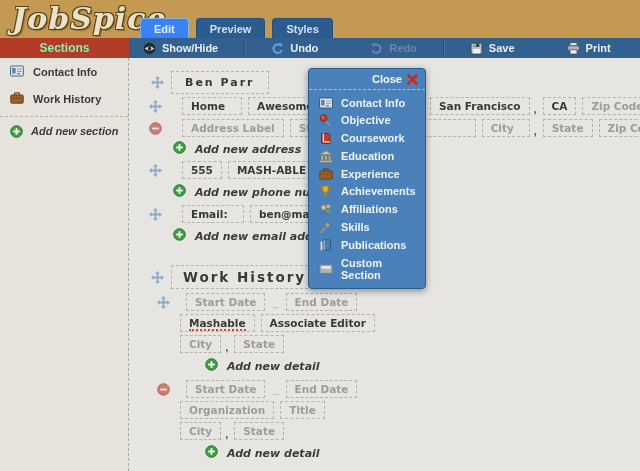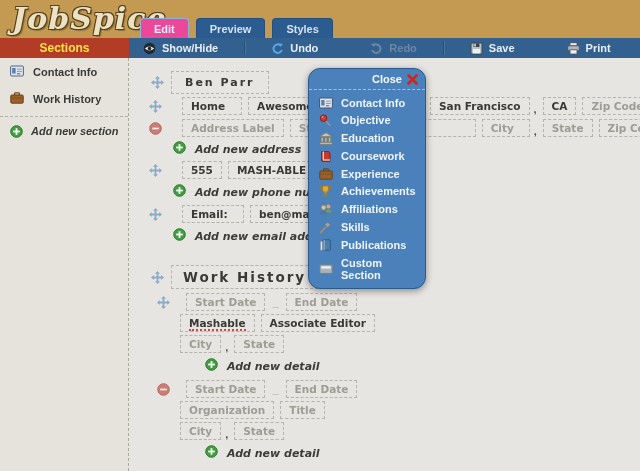--- a/index.html
+++ b/index.html
@@ -8,25 +8,25 @@
 
   
   .header{position:absolute;left:0;top:0;width:640px;height:38px;background:#c49a52;}
   .logo{position:absolute;left:12px;top:1px;font-family:"DejaVu Serif",serif;
         font-style:italic;font-weight:bold;font-size:30px;letter-spacing:1px;color:#ece2c3;
         text-shadow:1px 1px 0 #54421f,-1px 1px 0 #54421f,1px -1px 0 #54421f,-1px -1px 0 #54421f,2px 2px 1px rgba(60,40,0,.35);}
   .tabs{position:absolute;left:140px;bottom:0;display:flex;gap:7px;}
   .tab{padding:4px 13px 3px;font-size:11px;font-weight:bold;color:#d3e2f1;
        background:#2c5b8f;border:1px solid #24507e;border-bottom:none;
        border-radius:4px 4px 0 0;cursor:pointer;}
-  .tab.active{background:#ec4899;border:1px solid #8db2d8;border-bottom:none;color:#e4eefa;}
+  .tab.active{background:#3b82f6;border:1px solid #8db2d8;border-bottom:none;color:#e4eefa;}
 
   
   .toolbar{position:absolute;left:0;top:38px;width:640px;height:20px;background:#33618f;display:flex;}
-  .sections-hd{width:129px;height:20px;background:#b23c26;color:#fde047;font-size:12px;
+  .sections-hd{width:129px;height:20px;background:#b23c26;color:#86efac;font-size:12px;
                font-weight:bold;text-align:center;line-height:20px;flex:none;}
   .tb-btns{display:flex;align-items:center;color:#e8eef5;font-size:11px;font-weight:bold;flex:1;}
   .tb-btn{display:flex;align-items:center;gap:6px;padding:0 26px;height:20px;cursor:pointer;}
   .tb-btn.first{padding-left:14px;}
   .tb-sep{width:1px;height:14px;background:rgba(0,0,0,.18);box-shadow:1px 0 0 rgba(255,255,255,.12);}
   .tb-btn.disabled{color:#6e86a5;}
   .tb-ico{display:inline-block;line-height:0;}
 
   
   .body{position:absolute;left:0;top:58px;width:640px;height:413px;display:flex;}
@@ -55,21 +55,21 @@
   .comma{font-size:11px;font-weight:bold;color:#55554f;margin:6px 0 0 -2px;}
   .dsep{font-size:11px;font-weight:bold;color:#9d9d96;margin:0 1px;}
   .addrow{display:flex;align-items:center;gap:9px;font-size:11px;font-weight:bold;
           font-style:italic;color:#3c3c38;cursor:pointer;font-family:"DejaVu Sans",sans-serif;}
   .addrow.lvl1{margin-left:44px;}
   .addrow.lvl2{margin-left:76px;}
   .squiggle{border-bottom:2px dotted #c44;padding-bottom:0px;}
 
   
   .popup{position:absolute;left:308px;top:68px;width:116px;background:#4a81ba;
-         border:1px solid #2a5a8e;border-radius:12px;box-shadow:0 2px 7px rgba(0,0,0,.4);z-index:20;}
+         border:1px solid #2a5a8e;border-radius:4px;box-shadow:0 2px 7px rgba(0,0,0,.4);z-index:20;}
   .popup-hd{display:flex;justify-content:flex-end;align-items:center;gap:5px;
             padding:4px 7px 4px;border-bottom:1px dashed rgba(255,255,255,.5);}
   .popup-close{font-size:11px;font-weight:bold;color:#f4f8fc;cursor:pointer;}
   .popup-x{line-height:0;cursor:pointer;}
   .popup-items{padding:4px 0 5px;}
   .p-item{display:flex;align-items:center;gap:8px;padding:2.5px 10px;font-size:11px;
           font-weight:bold;color:#eef4fa;cursor:pointer;}
   .p-ico{width:14px;flex:none;display:flex;line-height:0;}
 
   .mt14{margin-top:13px;} .mt3{margin-top:3px;} .mt4{margin-top:4px;}
@@ -367,42 +367,42 @@
             <svg width="13" height="13" viewBox="0 0 13 13">
               <path d="M6.2 6.2 L11 11.5" stroke="#8d979f" stroke-width="1.5" stroke-linecap="round"></path>
               <circle cx="4.6" cy="4.2" r="3.3" fill="#cc3a30" stroke="#8e2018"></circle>
               <circle cx="3.5" cy="3.1" r="1" fill="#e98a80"></circle>
             </svg>
           </span>
         <span>Objective</span>
       </div>
       <div class="p-item">
         <span class="p-ico">
+            <svg width="13" height="13" viewBox="0 0 13 13">
+              <path d="M2.5 1.5 H9 a2 2 0 0 1 2 2 V11.5 H4 a1.5 1.5 0 0 1 -1.5 -1.5 Z" fill="#c23b2e" stroke="#8e2419"></path>
+              <path d="M4.3 1.5 V9.6" stroke="#f0e9df" stroke-width="1.2"></path>
+              <path d="M4 10 H11" stroke="#f0e9df" stroke-width="1.1"></path>
+            </svg>
+          </span>
+        <span>Coursework</span>
+      </div>
+      <div class="p-item">
+        <span class="p-ico">
             <svg width="14" height="13" viewBox="0 0 14 13">
               <path d="M0.8 4.6 L7 0.8 L13.2 4.6 Z" fill="#cdc5b2" stroke="#857d69" stroke-width=".8"></path>
               <rect x="2.2" y="5.4" width="1.9" height="4.6" fill="#cdc5b2" stroke="#857d69" stroke-width=".7"></rect>
               <rect x="6" y="5.4" width="1.9" height="4.6" fill="#cdc5b2" stroke="#857d69" stroke-width=".7"></rect>
               <rect x="9.8" y="5.4" width="1.9" height="4.6" fill="#cdc5b2" stroke="#857d69" stroke-width=".7"></rect>
               <rect x="1" y="10.4" width="12" height="1.8" fill="#cdc5b2" stroke="#857d69" stroke-width=".7"></rect>
             </svg>
           </span>
         <span>Education</span>
       </div>
       <div class="p-item">
         <span class="p-ico">
-            <svg width="13" height="13" viewBox="0 0 13 13">
-              <path d="M2.5 1.5 H9 a2 2 0 0 1 2 2 V11.5 H4 a1.5 1.5 0 0 1 -1.5 -1.5 Z" fill="#c23b2e" stroke="#8e2419"></path>
-              <path d="M4.3 1.5 V9.6" stroke="#f0e9df" stroke-width="1.2"></path>
-              <path d="M4 10 H11" stroke="#f0e9df" stroke-width="1.1"></path>
-            </svg>
-          </span>
-        <span>Coursework</span>
-      </div>
-      <div class="p-item">
-        <span class="p-ico">
             <svg width="14" height="12" viewBox="0 0 14 12">
               <rect x="4.6" y="0.8" width="4.8" height="2.6" rx="0.8" fill="none" stroke="#6e4217" stroke-width="1.2"></rect>
               <rect x="0.8" y="3" width="12.4" height="8.2" rx="1" fill="#9a6227" stroke="#6e4217"></rect>
               <rect x="0.8" y="5.6" width="12.4" height="1" fill="#6e4217" opacity="0.55"></rect>
             </svg>
           </span>
         <span>Experience</span>
       </div>
       <div class="p-item">
         <span class="p-ico">

